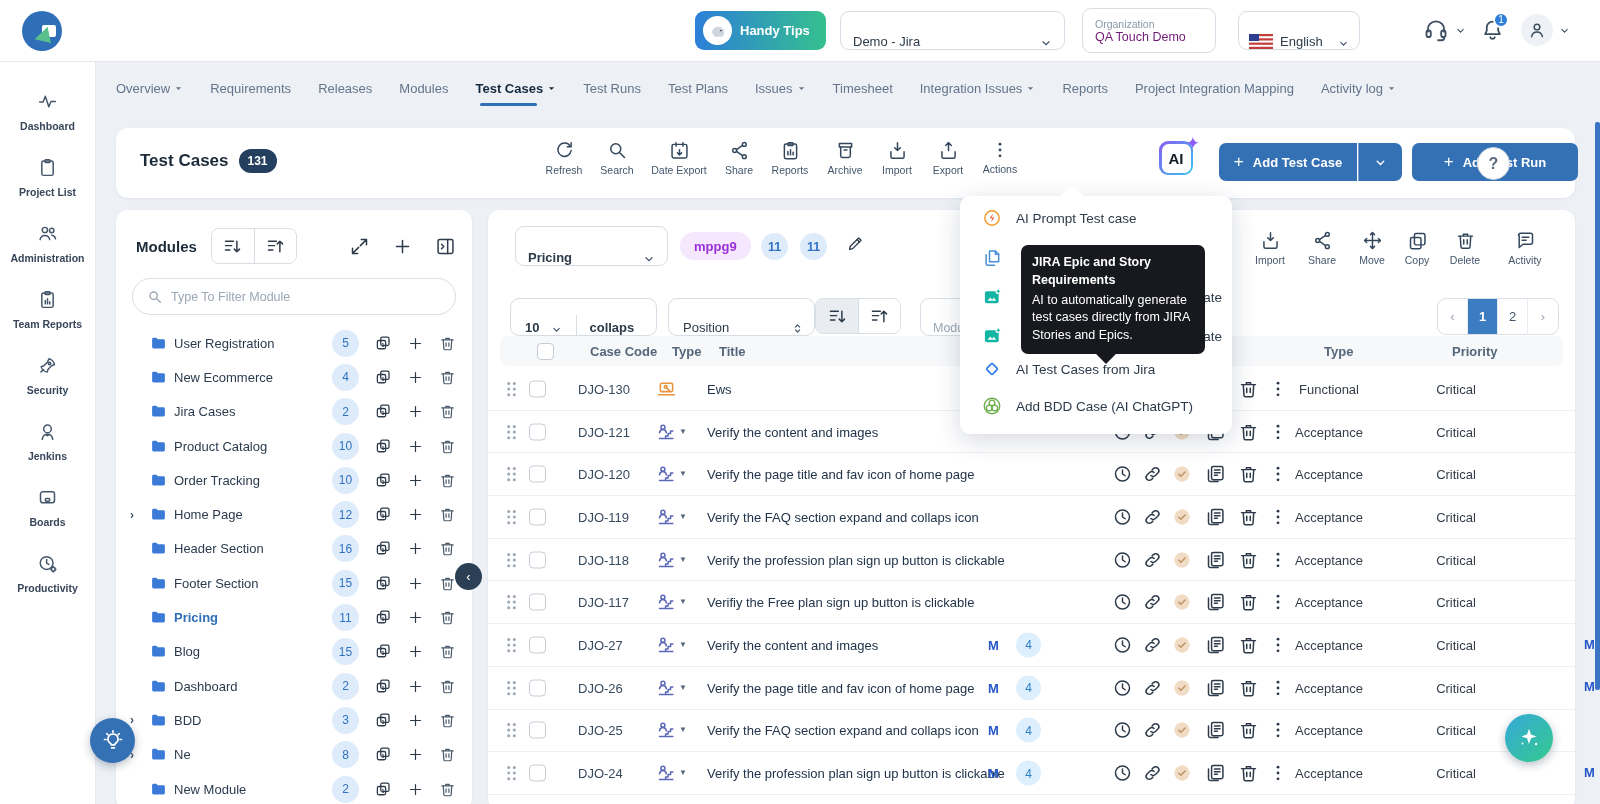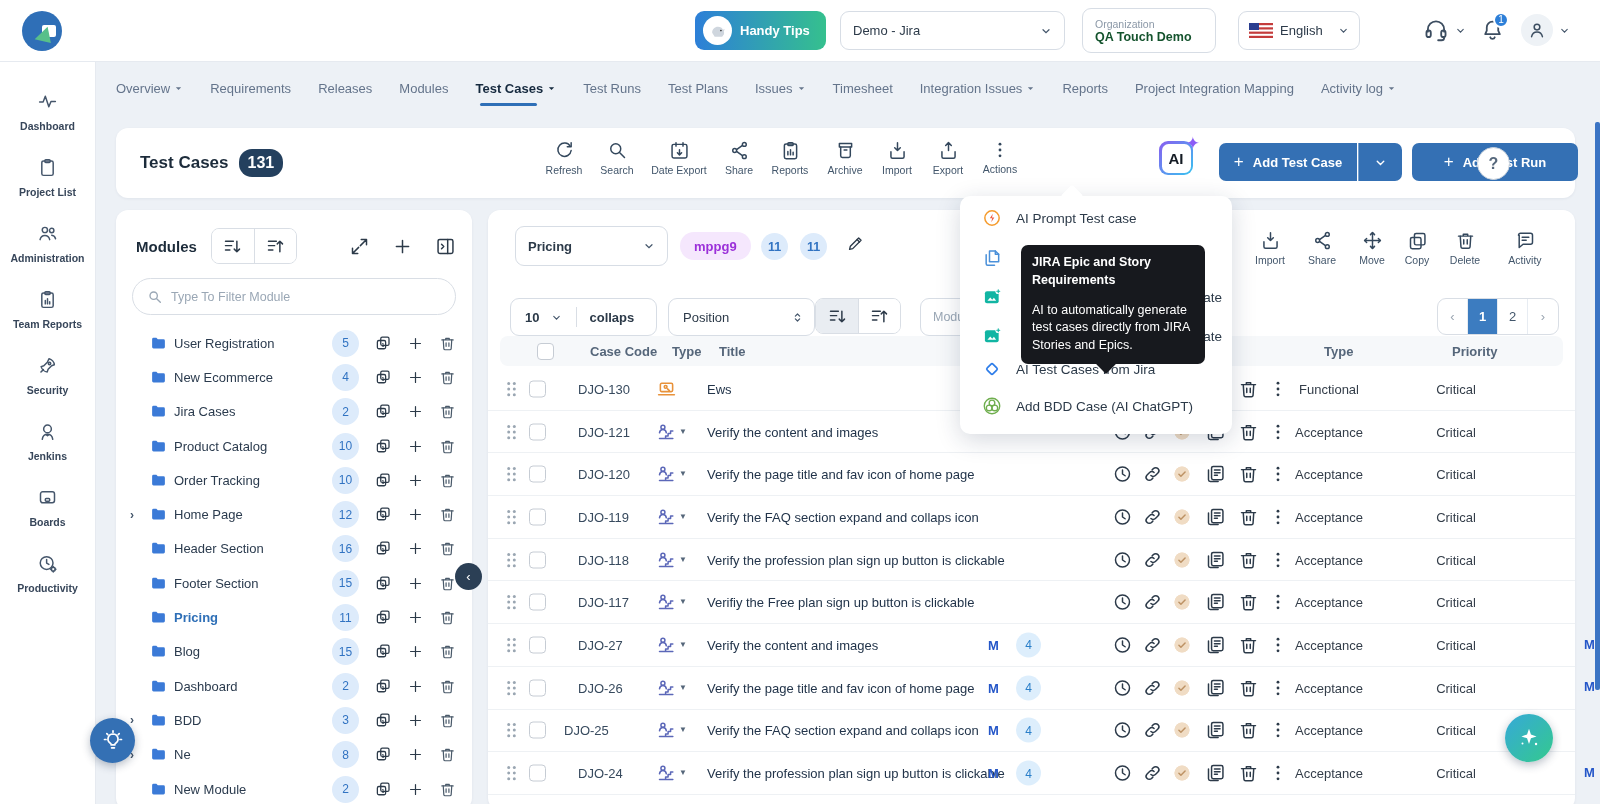--- a/index.html
+++ b/index.html
@@ -7,25 +7,25 @@
   body{font-family:"Liberation Sans",sans-serif;background:#edf1f6;position:relative;color:#1e2f42}
   .ic{display:inline-flex;align-items:center;justify-content:center;line-height:1}
   .ic svg{display:block}
   
   #topbar{position:absolute;left:0;top:0;width:1600px;height:62px;background:#fff;border-bottom:1px solid #e6eaf0;z-index:5}
   #logo{position:absolute;left:22px;top:11px;width:40px;height:40px;border-radius:50%;background:#2f6fb7;overflow:hidden}
   #logo .cgap{position:absolute;right:6px;top:14px;width:14px;height:12px;background:#fff;border-radius:2px}
   #logo .garrow{position:absolute;right:7px;bottom:6px;width:0;height:0;border-left:9px solid transparent;border-right:9px solid transparent;border-bottom:14px solid #58c08a;transform:rotate(136deg)}
   #handy{position:absolute;left:695px;top:11px;height:39px;padding:0 16px 0 8px;border-radius:9px;display:flex;align-items:center;gap:8px;background:linear-gradient(90deg,#2d7fd8,#35c08e);color:#fff;font-weight:bold;font-size:13px;cursor:pointer}
   #handy .rhino{width:29px;height:29px;border-radius:50%;background:#fff;display:flex;align-items:center;justify-content:center}
-  .selbox{position:absolute;background:#fff;border:1px solid #d7dde5;border-radius:9px;display:flex;align-items:center;font-size:13px;color:#2c3a49}
+  .selbox{position:absolute;background:#fff;border:1px solid #d7dde5;border-radius:9px;display:flex;align-items:flex-end;font-size:13px;color:#2c3a49}
   #projsel{left:840px;top:11px;width:225px;height:39px;padding:0 12px;justify-content:space-between}
   #orgbox{left:1082px;top:8px;width:134px;height:45px;flex-direction:column;align-items:flex-start;justify-content:center;padding:0 12px}
   #orgbox .ol{font-size:10.5px;color:#8b98a7}
-  #orgbox .on{font-size:12.5px;font-weight:bold;color:#14532d}
+  #orgbox .on{font-size:12.5px;font-weight:normal;color:#701a75}
   #langsel{left:1238px;top:11px;width:122px;height:39px;padding:0 10px;gap:7px}
   .hdricons{position:absolute;right:30px;top:14px;display:flex;align-items:center;gap:6px;color:#3c4d60}
   .badge1{position:absolute;top:-6px;right:-4px;background:#2d7fd8;color:#fff;border-radius:50%;width:16px;height:16px;font-size:10px;display:flex;align-items:center;justify-content:center;border:2px solid #fff}
   .avatar{width:32px;height:32px;border-radius:50%;background:#eef2f6;display:flex;align-items:center;justify-content:center}
   
   #navstrip{position:absolute;left:96px;top:62px;width:1504px;height:50px;display:flex;align-items:center;gap:27px;padding-left:20px;z-index:2}
   .tab{font-size:13px;color:#64748b;display:flex;align-items:center;gap:4px;cursor:pointer;position:relative;height:100%;padding-top:2px}
   .tab.active{color:#15293e;font-weight:bold}
   .tab.active::after{content:"";position:absolute;left:6%;bottom:6px;width:70%;height:3px;background:#2e6fb7;border-radius:2px}
   .tab .ic{color:#64748b}
@@ -34,21 +34,21 @@
   #sidebar{position:absolute;left:0;top:62px;width:96px;height:742px;background:#fff;border-right:1px solid #e6eaf0;display:flex;flex-direction:column;align-items:center;padding-top:26px;gap:22px;z-index:4}
   .snav{display:flex;flex-direction:column;align-items:center;gap:6px;color:#45566b;cursor:pointer}
   .snav .lbl{font-size:10.5px;font-weight:bold;color:#37465a}
   
   .card{position:absolute;background:#fff;border-radius:12px;box-shadow:0 1px 3px rgba(20,40,70,.06)}
   #toolcard{left:116px;top:128px;width:1459px;height:70px;z-index:3}
   #modcard{left:116px;top:210px;width:356px;height:600px;z-index:3}
   #maincard{left:488px;top:210px;width:1087px;height:600px;z-index:3}
   
   #tc-title{position:absolute;left:24px;top:21px;display:flex;align-items:center;gap:10px;font-size:17px;font-weight:bold;color:#1c2b3a}
-  #tc-count{background:#24405e;color:#fff;font-size:16px;font-weight:bold;border-radius:13px;padding:5px 9px}
+  #tc-count{background:#24405e;color:#fff;font-size:12px;font-weight:bold;border-radius:13px;padding:5px 9px}
   .tool{position:absolute;top:12px;width:66px;margin-left:-33px;display:flex;flex-direction:column;align-items:center;gap:3px;color:#33475c;cursor:pointer}
   .tool .lbl{font-size:10.5px;color:#42566b;white-space:nowrap}
   #ailogo{position:absolute;left:1043px;top:13px;width:34px;height:34px;border-radius:9px;background:linear-gradient(135deg,#8a5cf0,#36c4f0);padding:2.5px;cursor:pointer}
   #ailogo .inner{width:100%;height:100%;background:#fff;border-radius:6.5px;display:flex;align-items:center;justify-content:center;font-weight:bold;font-size:15px;color:#141b24}
   #ailogo .spark{position:absolute;top:-8px;right:-7px;color:#8b5cf6;font-size:17px}
   .bluebtn{position:absolute;top:15px;height:38px;background:#3470b4;color:#fff;border:none;border-radius:7px;font-size:13px;font-weight:bold;display:flex;align-items:center;justify-content:center;gap:9px;cursor:pointer}
   #addtc{left:1103px;width:138px;border-top-right-radius:0;border-bottom-right-radius:0}
   #addtc-dd{left:1242px;width:44px;border-top-left-radius:0;border-bottom-left-radius:0;border-left:1px solid rgba(255,255,255,.35)}
   #addtr{left:1296px;width:166px}
   #helpbtn{position:absolute;left:1477px;top:147px;width:33px;height:33px;border-radius:50%;border:1px solid #c9d2dc;color:#56687c;display:flex;align-items:center;justify-content:center;font-size:16px;font-weight:bold;background:#fff;cursor:pointer;z-index:3}
@@ -104,21 +104,21 @@
   .rpill{width:25px;height:25px;border-radius:50%;background:#ddeefc;color:#2a7fc9;font-size:12px;display:flex;align-items:center;justify-content:center}
   .rowic{color:#2c3a49;cursor:pointer}
   .typetxt,.pritxt{font-size:13px;color:#333d49;transform:translate(-50%,-50%);top:50%;position:absolute}
   .tcaret{font-size:8px;color:#55667a;margin-left:3px}
   
   #aimenu{position:absolute;left:960px;top:196px;width:272px;height:238px;background:#fff;border-radius:10px;box-shadow:0 6px 24px rgba(20,40,70,.18);z-index:50}
   #aimenu .notch{position:absolute;left:104px;top:-8px;width:16px;height:16px;background:#fff;transform:rotate(45deg);border-radius:2px}
   .aitem{position:absolute;left:0;width:100%;height:34px;display:flex;align-items:center;padding-left:22px;gap:14px;font-size:13.5px;color:#2c3a49;cursor:pointer}
   .aitem .frag{position:absolute;right:10px;font-size:13.5px;color:#2c3a49}
   #tooltip{position:absolute;left:1021px;top:245px;width:184px;min-height:106px;background:#17191e;border-radius:7px;color:#fff;padding:9px 11px;font-size:12.5px;line-height:1.42;z-index:60}
-  #tooltip .tt{font-weight:bold;margin-bottom:12px}
+  #tooltip .tt{font-weight:bold;margin-bottom:2px}
   #tooltip .arr{position:absolute;left:78px;bottom:-7px;width:14px;height:14px;background:#17191e;transform:rotate(45deg)}
   
   #bulb{position:absolute;left:90px;top:718px;width:45px;height:45px;border-radius:50%;background:#3470b4;display:flex;align-items:center;justify-content:center;z-index:20;cursor:pointer;box-shadow:0 3px 8px rgba(20,40,70,.3)}
   #sparkbtn{position:absolute;left:1505px;top:714px;width:48px;height:48px;border-radius:50%;background:linear-gradient(135deg,#36a9d8,#34c98e);display:flex;align-items:center;justify-content:center;z-index:20;cursor:pointer;box-shadow:0 3px 10px rgba(20,40,70,.3)}
   #vscroll{position:absolute;right:0px;top:122px;width:5px;height:568px;background:#3b74c4;border-radius:2px;z-index:30}
   .edgeM{position:absolute;left:1584px;font-size:13px;font-weight:bold;color:#2456c8;z-index:8}
 </style>
 </head>
 <body>
 
@@ -1624,21 +1624,21 @@
               <circle cx="5" cy="4" r="1.6"></circle>
               <circle cx="11" cy="4" r="1.6"></circle>
               <circle cx="5" cy="10" r="1.6"></circle>
               <circle cx="11" cy="10" r="1.6"></circle>
               <circle cx="5" cy="16" r="1.6"></circle>
               <circle cx="11" cy="16" r="1.6"></circle>
             </g>
           </svg>
         </span>
    <span class="cell chk" style="left:41px"></span>
-   <span class="cell code" style="left:76px">DJO-25</span>
+   <span class="cell code" style="left:90px">DJO-25</span>
    <span class="cell ic" style="left:168px">
           <svg width="20" height="20" viewBox="0 0 24 24" fill="none" stroke="#5b67b8" stroke-width="1.8" stroke-linecap="round" stroke-linejoin="round">
             <circle cx="8.3" cy="6.3" r="2.4"></circle>
             <path d="M4.2 13c.3-2.5 2-3.9 4.1-3.9s3.8 1.4 4.1 3.9"></path>
             <path d="M4.2 19.8h16M11.5 19.8v-3h3v-3h3v-3h2.7"></path>
           </svg>
           <span class="tcaret">▼</span>
         </span>
    <span class="cell title" style="left:219px">Verify the FAQ section expand and collaps icon</span>
    <span class="cell mflag" style="left:500px">M</span>

